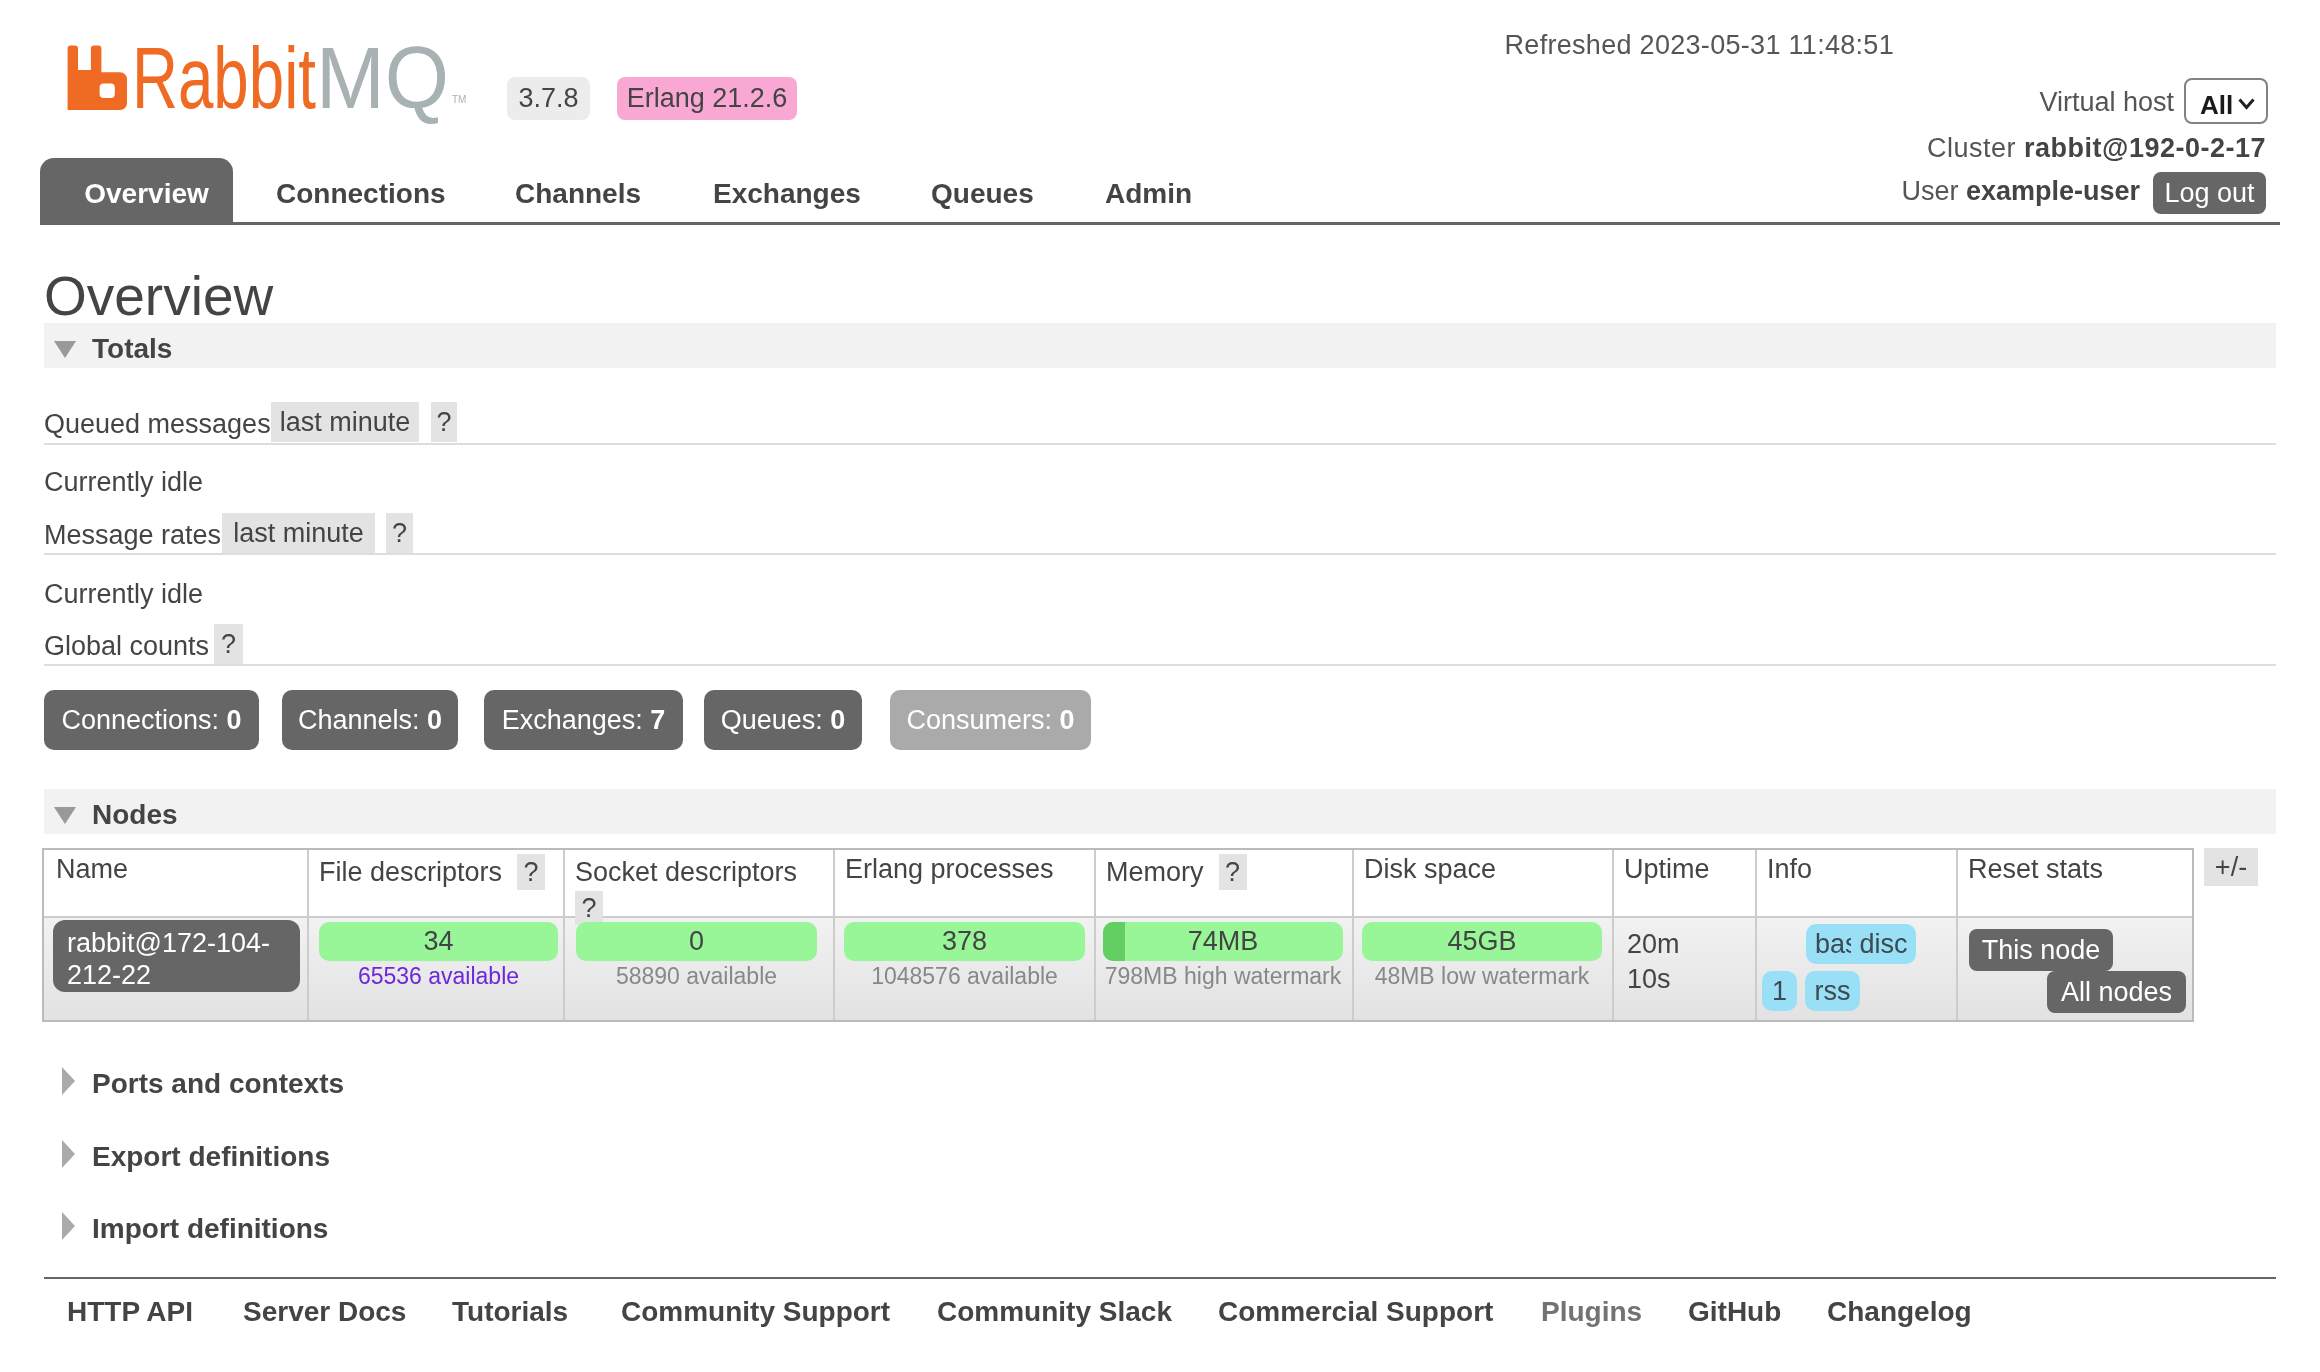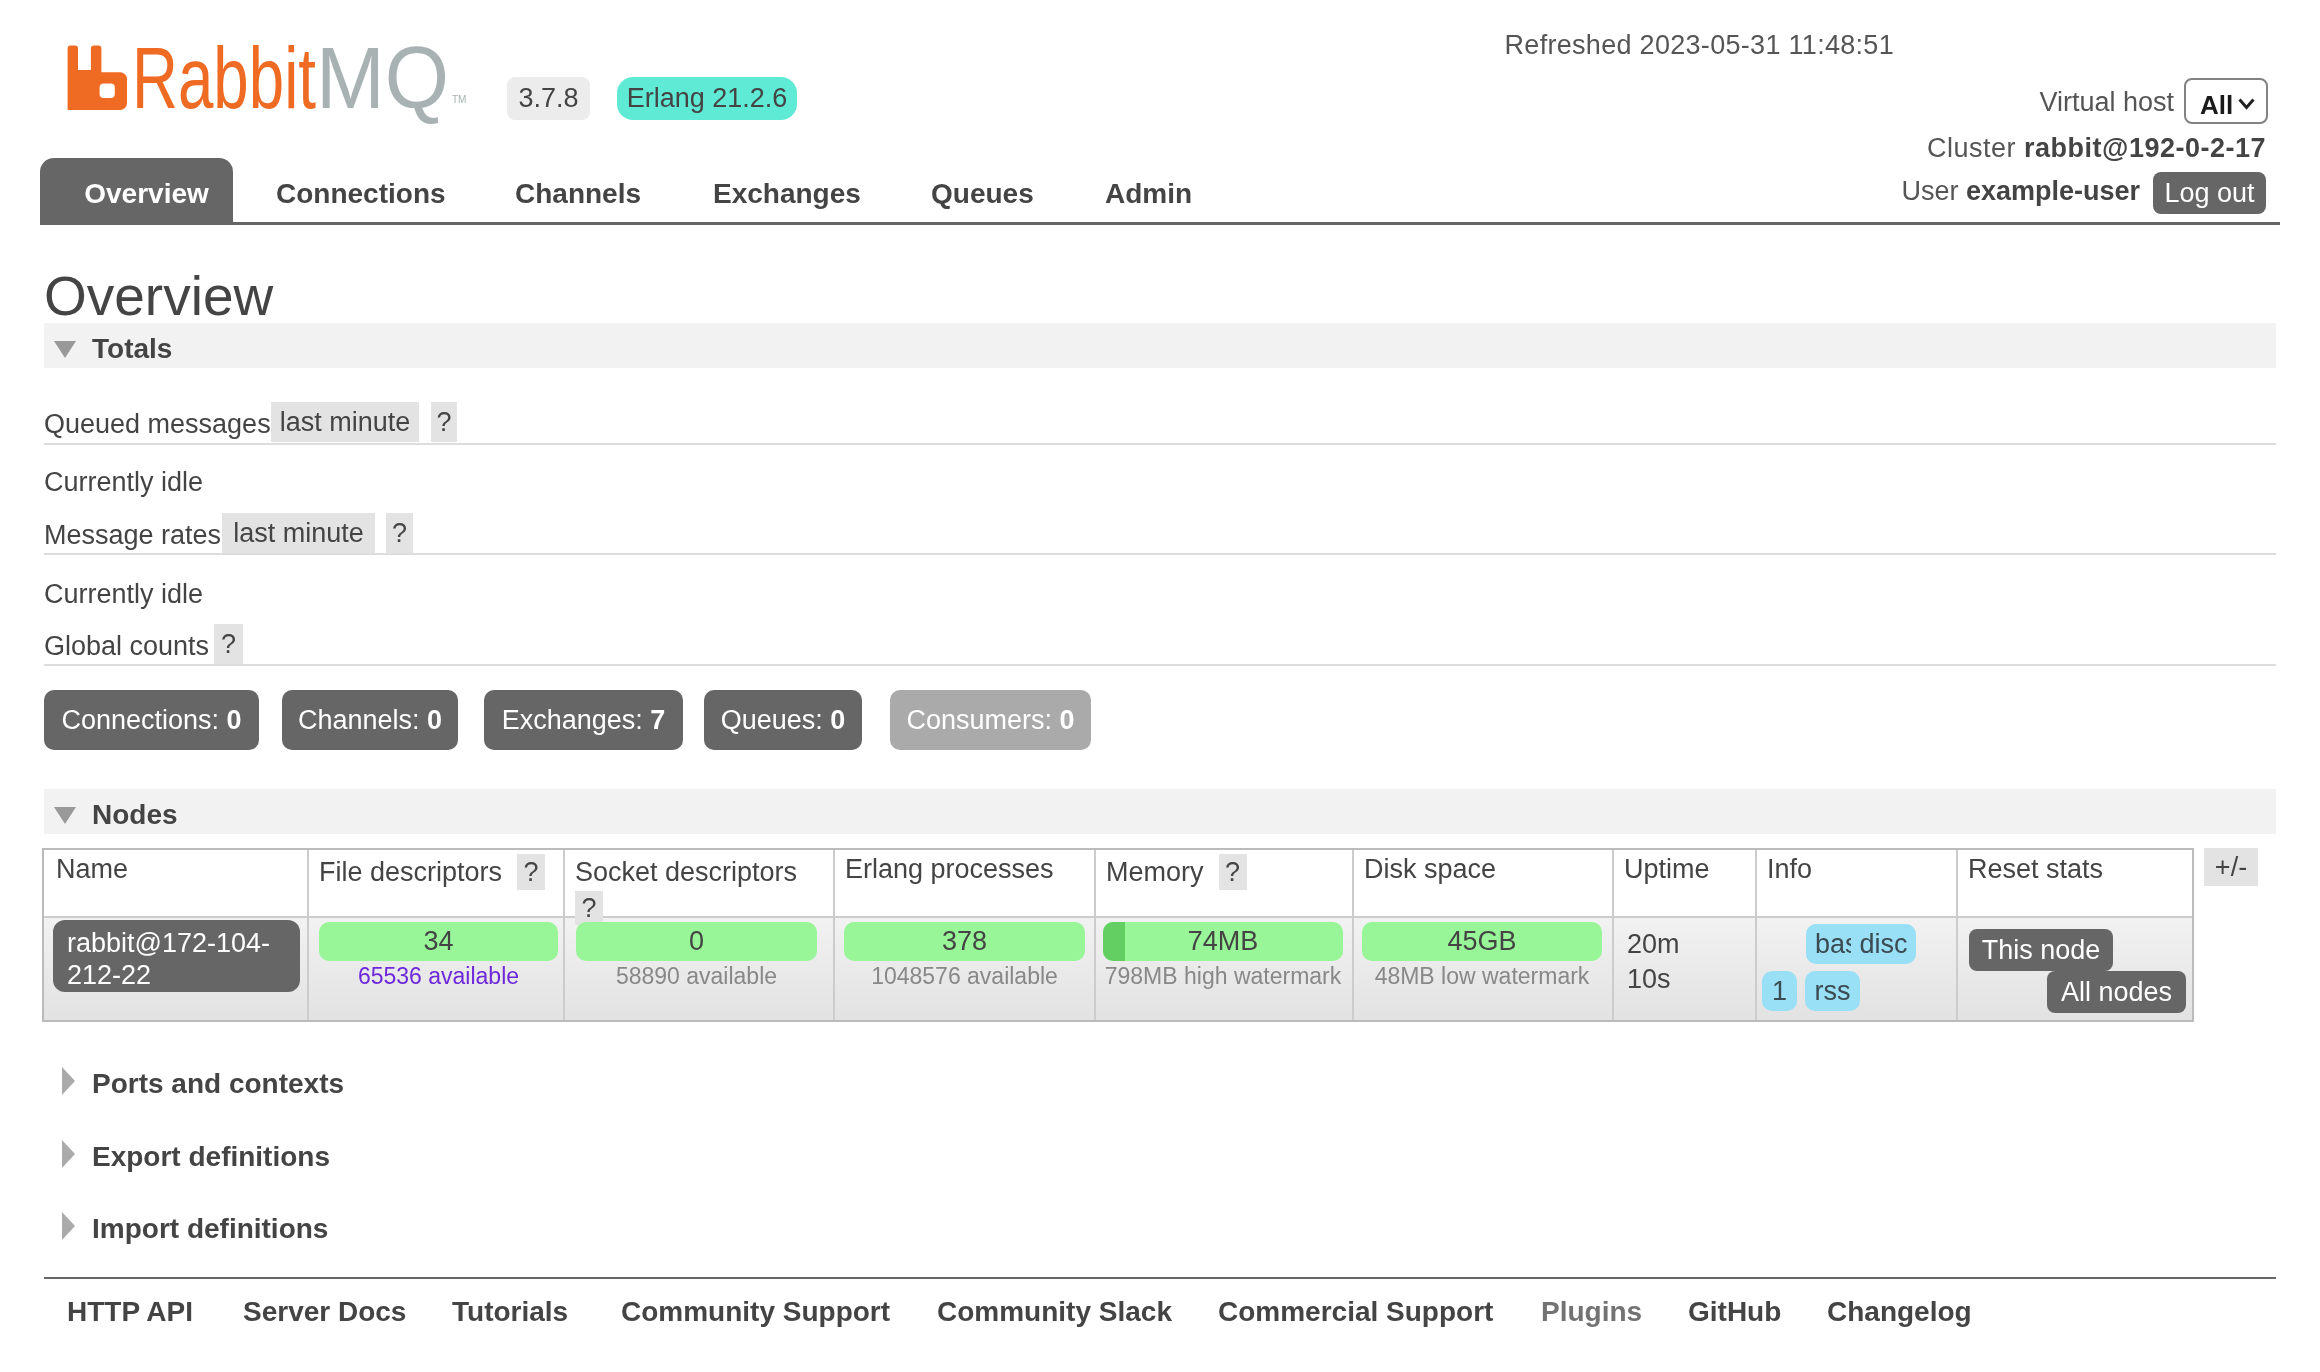--- a/index.html
+++ b/index.html
@@ -22,21 +22,21 @@
   <svg class="abs" style="left:60px; top:40px; overflow:visible;" width="420" height="80" viewBox="0 0 420 80">
     <g fill="#ef6a23">
       <path d="M7.6,8.5 a3,3 0 0 1 3,-3 h4.4 a3,3 0 0 1 3,3 v21.5 h12.9 v-21.5 a3,3 0 0 1 3,-3 h4.5 a3,3 0 0 1 3,3 v23.8 h18.6 a7,7 0 0 1 7,7 v23.7 a7,7 0 0 1 -7,7 h-52.4 z"></path>
     </g>
     <rect x="39.6" y="43.4" width="15.2" height="14.6" rx="4" fill="#fff"></rect>
     <text x="72" y="68" font-size="87" fill="#ef6a23" textLength="184" lengthAdjust="spacingAndGlyphs">Rabbit</text>
     <text x="256" y="68" font-size="87" fill="#a8b2b2" textLength="133" lengthAdjust="spacingAndGlyphs">MQ</text>
     <text x="392" y="63" font-size="10" fill="#a8b2b2">TM</text>
   </svg>
   <div class="abs badge" style="left:507px; top:77px; width:83px; height:43px; line-height:43px; font-size:27px; border-radius:8px; background:#ececec;">3.7.8</div>
-  <div class="abs badge" style="left:617px; top:77px; width:180px; height:43px; line-height:43px; font-size:27px; border-radius:16px; background:#5eead4;">Erlang 21.2.6</div>
+  <div class="abs badge" style="left:617px; top:77px; width:180px; height:43px; line-height:43px; font-size:27px; border-radius:8px; background:#f9a8d4;">Erlang 21.2.6</div>
 
   <div class="abs" style="right:426px; top:30px; font-size:27px; color:#555; letter-spacing:0.3px;">Refreshed 2023-05-31 11:48:51</div>
   <div class="abs" style="right:146px; top:87px; font-size:27px; color:#555;">Virtual host</div>
   <div class="abs" style="left:2184px; top:78px; width:84px; height:46px; border:2px solid #828282; border-radius:8px; background:#fff;">
     <div style="position:absolute; left:14px; top:10px; font-size:26px; color:#1a1a1a; font-weight:bold;">All</div>
     <svg style="position:absolute; right:11px; top:18px;" width="17" height="12" viewBox="0 0 17 12">
         <path d="M1.5,1.5 L8.5,9.5 L15.5,1.5" stroke="#222" stroke-width="3" fill="none"></path>
       </svg>
   </div>
   <div class="abs" style="right:54px; top:133px; font-size:27px; color:#555; letter-spacing:0.5px;">Cluster <span class="b" style="color:#444;">rabbit@192-0-2-17</span></div>

